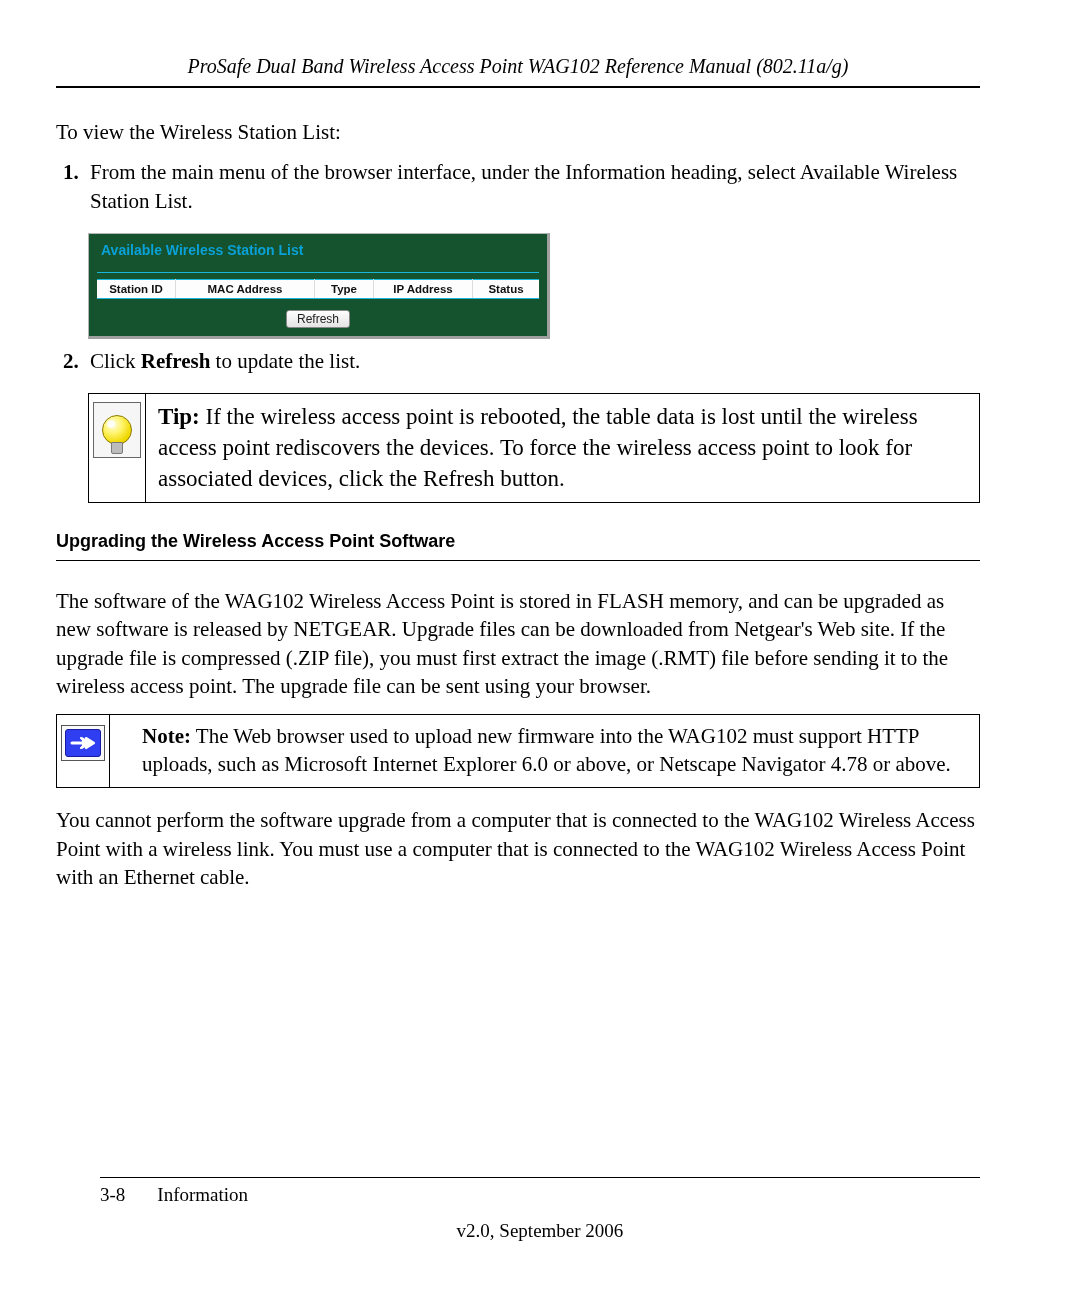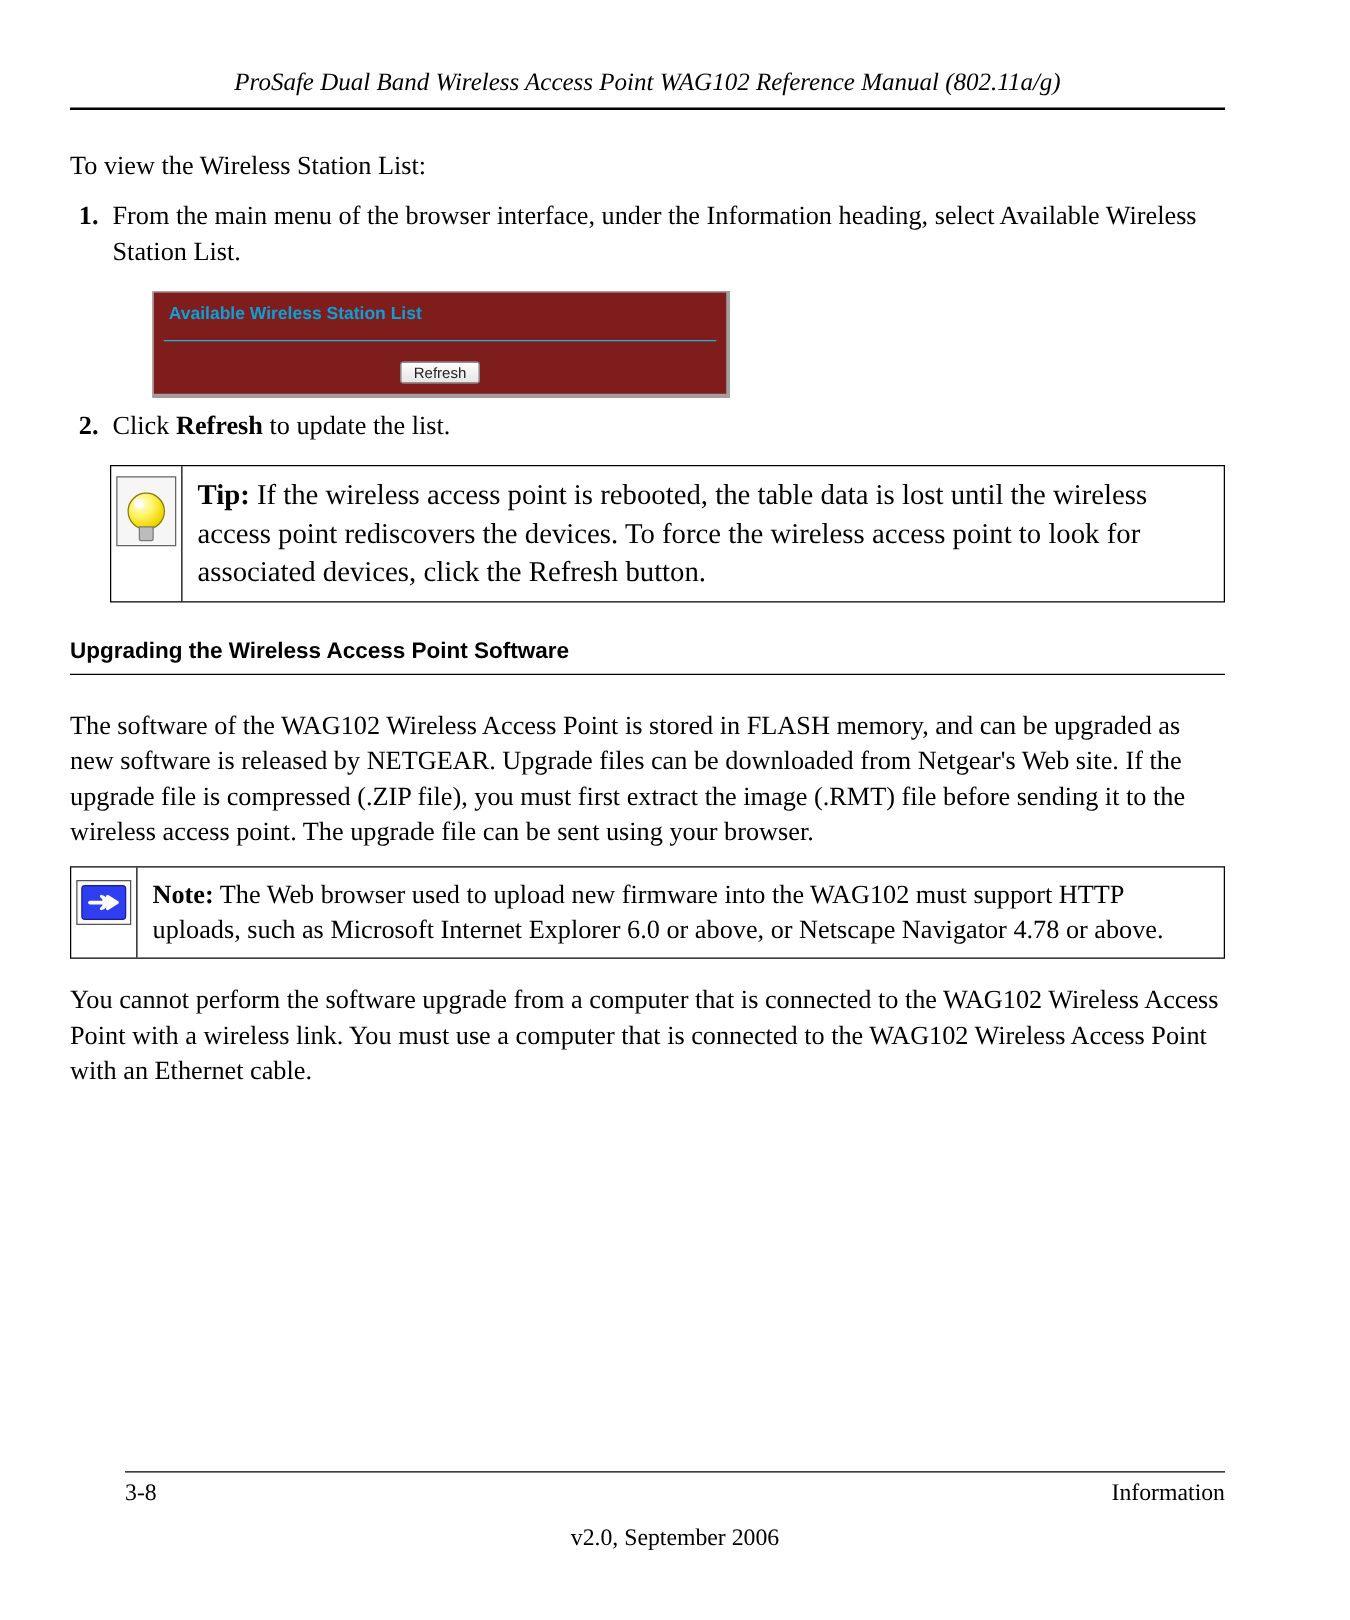--- a/index.html
+++ b/index.html
@@ -45,27 +45,26 @@
     font-weight: bold;
   }
   strong { font-weight: bold; }
 
   
   .ui-figure-wrap {
     margin: 10px 0 8px 32px;
   }
   .ui-panel {
     width: 442px;
-    background: #7f1d1d;
+    background: #14532d;
     border: 1px solid #b5b5b5;
     border-right: 3px solid #a0a0a0;
     border-bottom: 3px solid #a0a0a0;
     padding: 6px 8px 8px 8px;
     font-family: Arial, Helvetica, sans-serif;
-    margin-left: 34px;
   }
   .ui-panel .title {
     color: #0aa0d8;
     font-weight: bold;
     font-size: 14px;
     padding: 2px 0 14px 4px;
   }
   .ui-panel .title-line {
     height: 1px;
     background: #1ab6da;
@@ -198,20 +197,21 @@
   .thin-rule {
     border: none;
     border-top: 1px solid #000;
     margin: 4px 0 26px 0;
   }
 
   .note-callout {
     border: 1px solid #000;
     display: flex;
     margin: 14px 0 18px 0;
+    gap: 20px;
   }
   .note-callout .icon-cell {
     border-right: 1px solid #000;
     width: 64px;
     display: flex;
     align-items: flex-start;
     justify-content: center;
     padding: 10px 4px;
   }
   .note-callout .text-cell {
@@ -227,22 +227,23 @@
     right: 100px;
     bottom: 54px;
   }
   .footer-line {
     border: none;
     border-top: 1px solid #000;
     margin-bottom: 6px;
   }
   .footer-row {
     display: flex;
-    justify-content: space-between;
+    justify-content: flex-start;
     font-size: 19px;
+    gap: 32px;
   }
   .footer-version {
     text-align: center;
     font-size: 19px;
     margin-top: 14px;
   }
 </style>
 </head>
 <body>
 
@@ -254,20 +255,31 @@
   <div class="body-text">To view the Wireless Station List:</div>
 
   <ol class="steps">
     <li>From the main menu of the browser interface, under the Information heading, select Available Wireless Station List.</li>
   </ol>
 
   <div class="ui-figure-wrap">
     <div class="ui-panel">
       <div class="title">Available Wireless Station List</div>
       <div class="title-line"></div>
+      <table>
+        <tbody>
+            <tr>
+          <th style="width:70px">Station ID</th>
+          <th style="width:130px">MAC Address</th>
+          <th style="width:50px">Type</th>
+          <th style="width:90px">IP Address</th>
+          <th>Status</th>
+        </tr>
+      </tbody>
+        </table>
       <div class="btn-row">
         <button>Refresh</button>
       </div>
     </div>
   </div>
 
 
   <ol class="steps" start="2">
     <li>
       <span>Click </span><strong>Refresh</strong><span> to update the list.</span>

